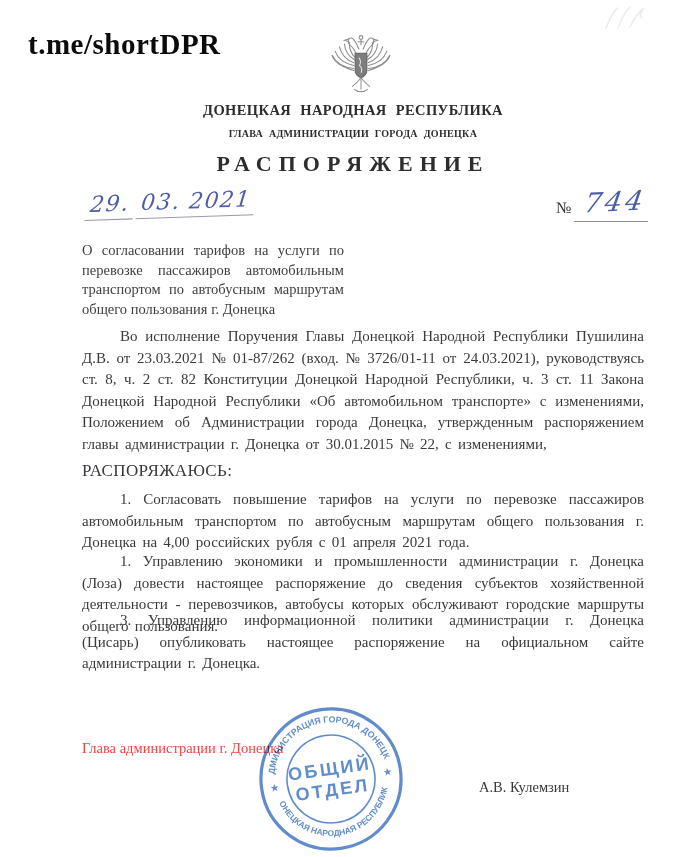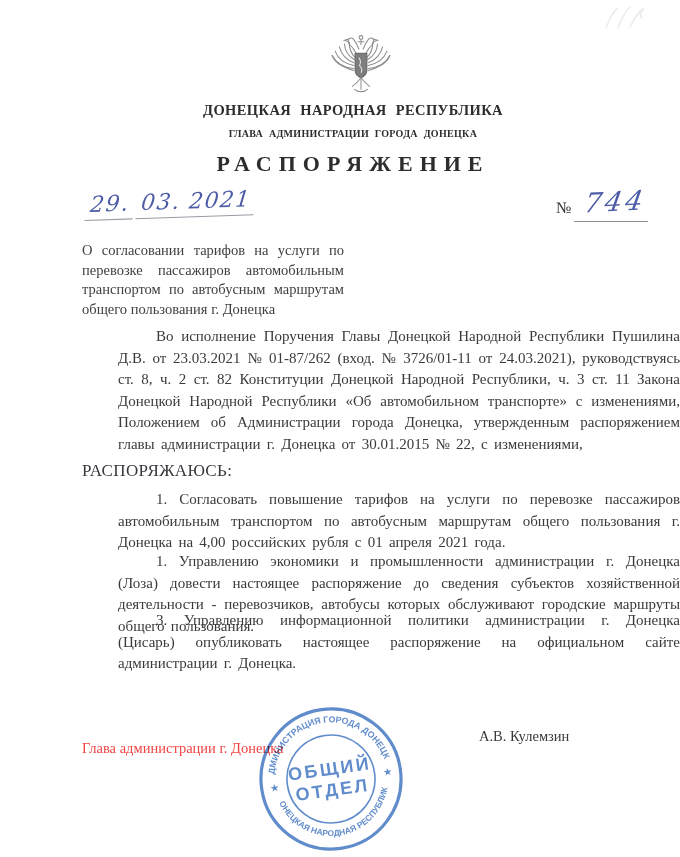--- a/index.html
+++ b/index.html
@@ -45,43 +45,44 @@
   .num-line { position:absolute; left:574px; top:221px; width:74px; height:0; border-bottom:1.3px solid #8d8d98; }
   
   .subject {
     position:absolute; left:82px; top:241px; width:262px;
     font-size:14.5px; line-height:19.5px; text-align:justify; color:#3f3f3f;
   }
   
   .para {
     position:absolute; left:82px; width:562px;
     font-size:15px; line-height:21.5px; text-align:justify;
-    text-indent:38px; word-spacing:2.5px; color:#3a3a3a;margin-left:36px;
+    text-indent:38px; word-spacing:2.5px; color:#3a3a3a;
   }
   .intro { top:326px; }
   .resolve { position:absolute; left:82px; top:461px; font-size:17px; letter-spacing:0.4px; color:#38383e; }
   .i1 { top:489px; }
   .i2 { top:551px; }
   .i3 { top:610px; }
   .i4 { top:649px; }
   
   .sig-title { position:absolute; left:82px;  top:740px; font-size:14.5px; color:#ef4444; }
-  .sig-name  { position:absolute; left:479px; top:728px; font-size:14.5px; color:#38383e; }
+  .sig-name  { position:absolute; left:479px; top:779px; font-size:14.5px; color:#38383e; }
   
   .stamp {
     position:absolute; left:249px; top:697px; width:164px; height:164px;
     opacity:0.82; mix-blend-mode:multiply; transform:rotate(-8deg);
   }
   .stamp text { font-family:"Liberation Sans", sans-serif; font-weight:bold; }
 </style>
 </head>
 <body>
 
 <div class="page">
 
+  <div class="watermark">t.me/shortDPR</div>
 
   <svg class="scribble" viewBox="0 0 64 34">
     <g fill="none" stroke="#c9c9d6" stroke-width="1.6" stroke-linecap="round">
       <path d="M14 26 Q20 10 26 6"></path>
       <path d="M26 26 Q32 10 38 5"></path>
       <path d="M38 25 Q44 12 52 6 Q46 14 50 16"></path>
     </g>
   </svg>
 
   <svg class="emblem" viewBox="0 0 100 100">

